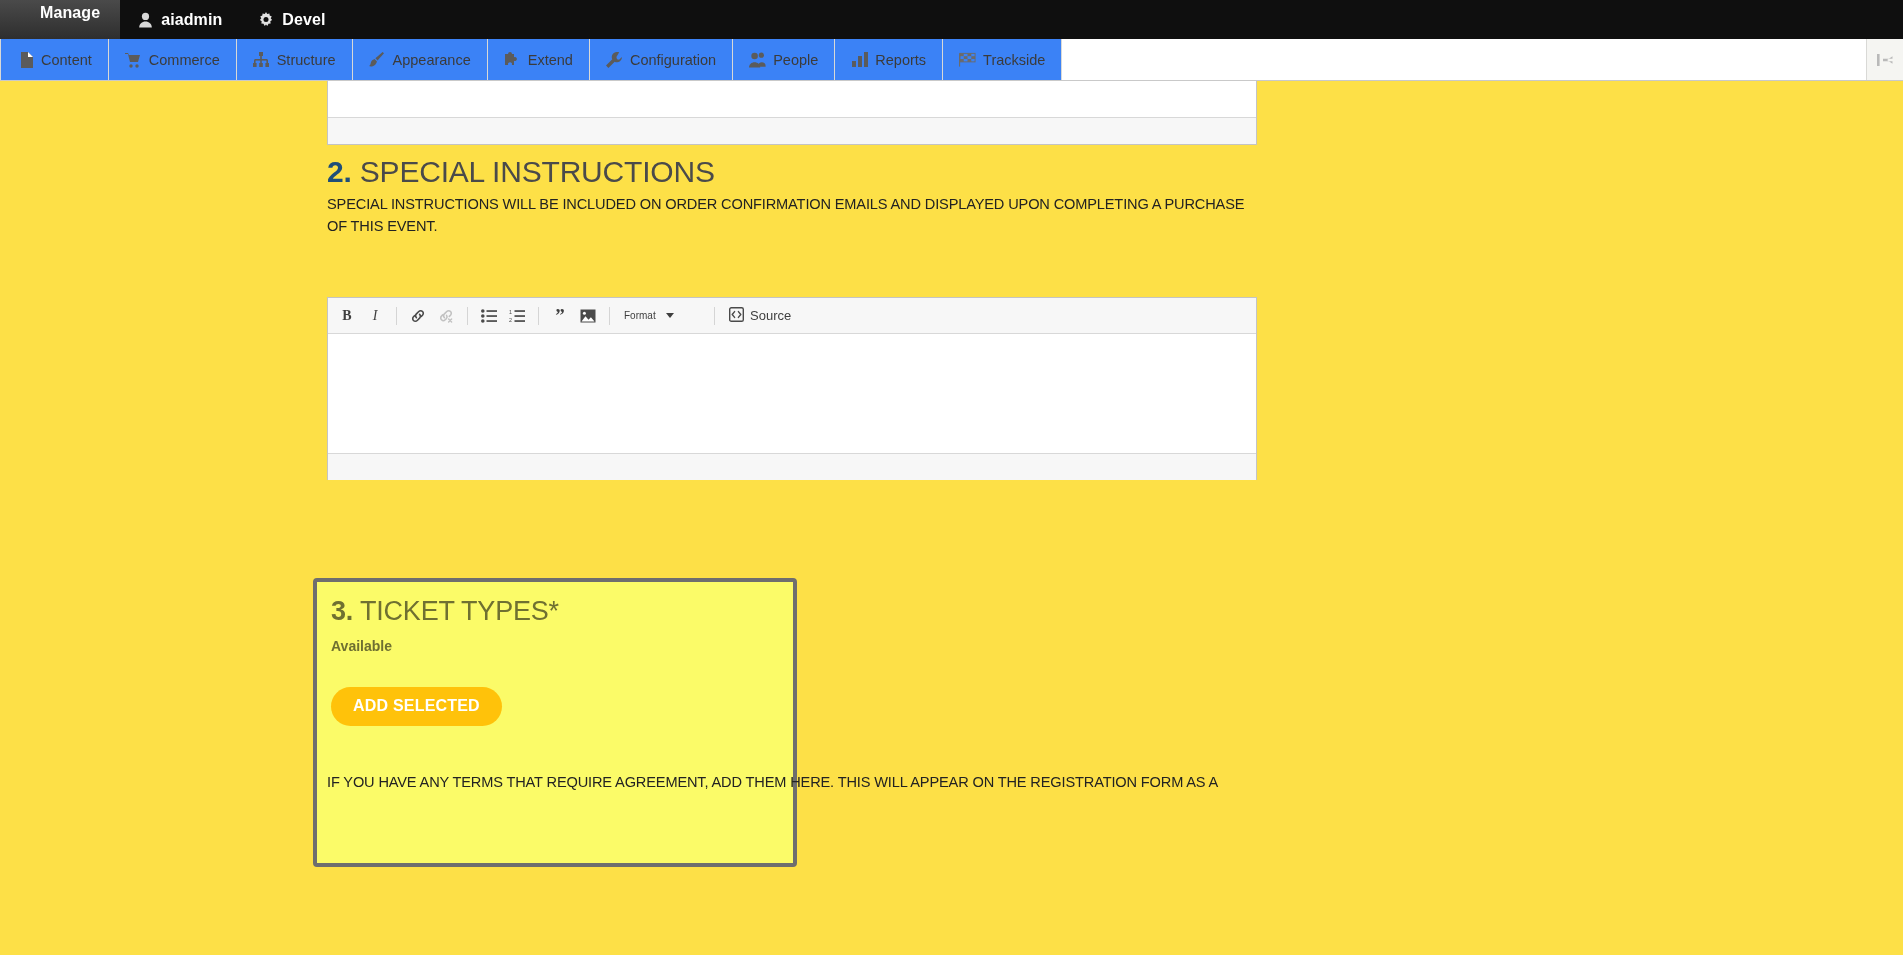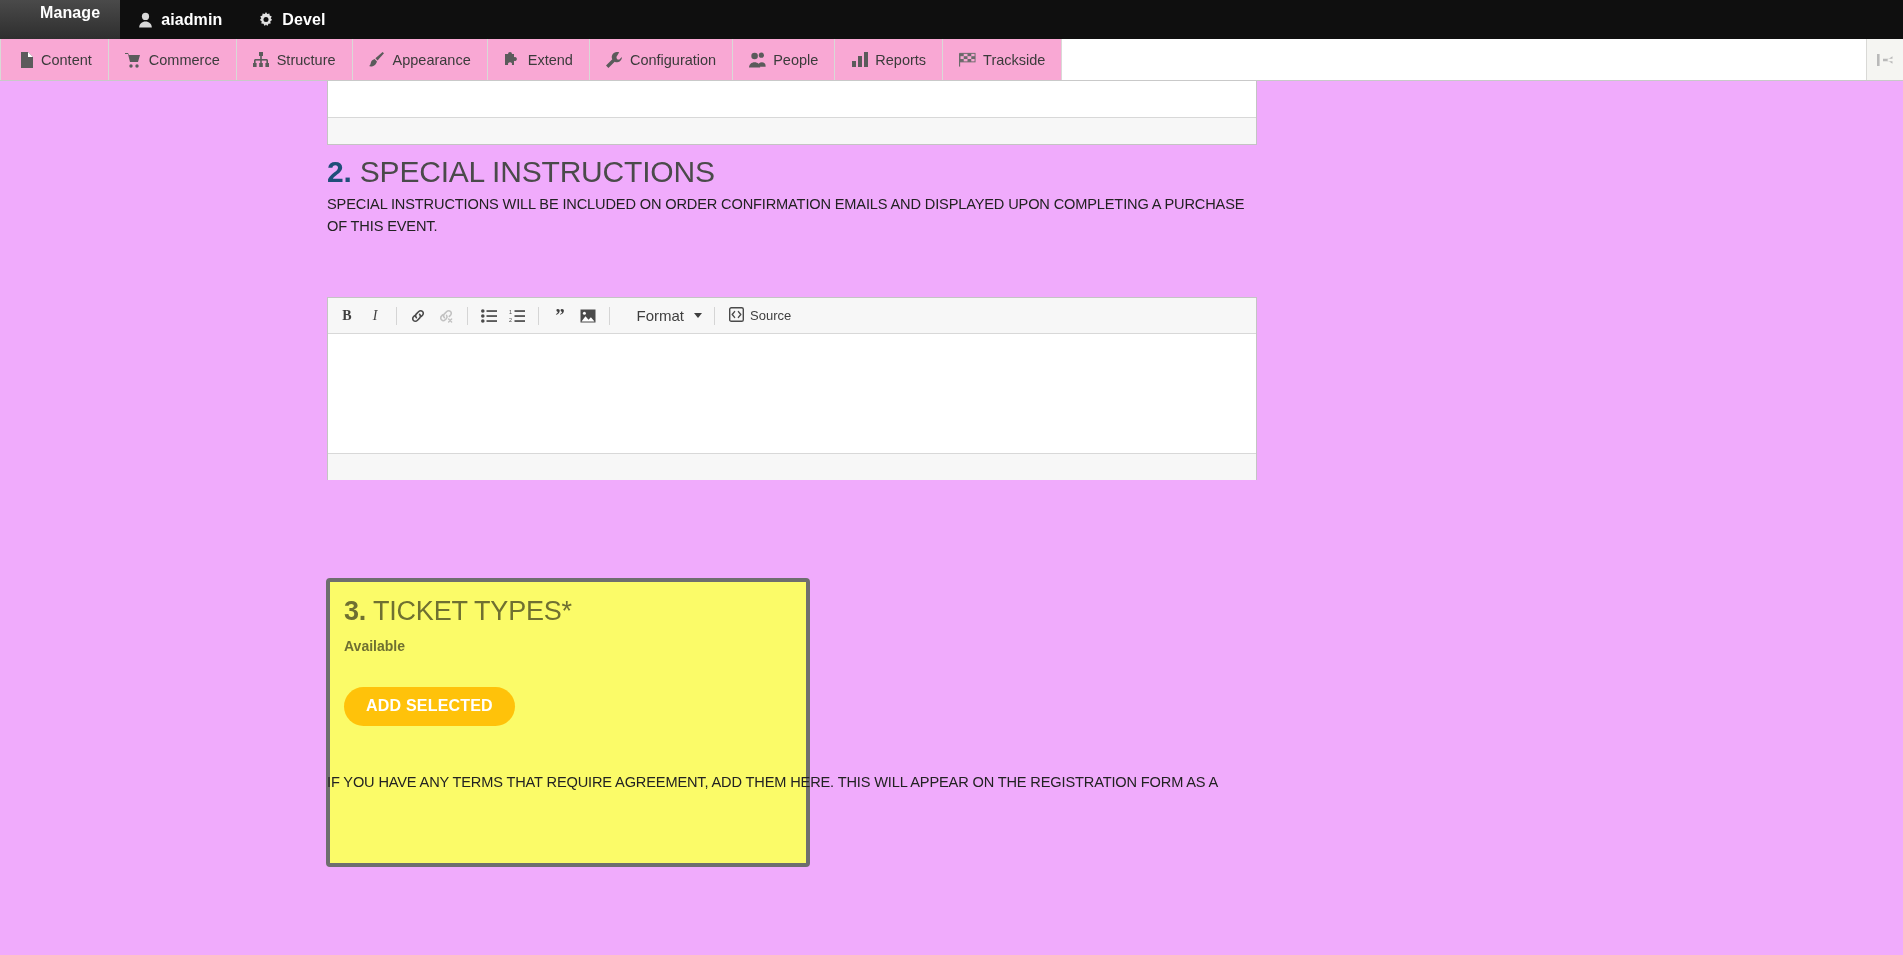--- a/index.html
+++ b/index.html
@@ -59,21 +59,21 @@
     border-bottom: 1px solid #c9c9c9;
     display: flex;
     align-items: stretch;
     z-index: 45;
   }
   .mb-item {
     display: flex;
     align-items: center;
     gap: 7px;
     padding: 0 16px;
-    background: #f9a8d4;
+    background: #3b82f6;
     border-right: 1px solid #d9d9d6;
     color: #3b3b3b;
     font-size: 14.5px;
     cursor: pointer;
     white-space: nowrap;
   }
   .mb-item:first-child { border-left: 1px solid #d9d9d6; }
   .mb-spacer { flex: 1 1 auto; background:#fff; border-right:1px solid #d9d9d6;}
   .mb-toggle {
     width: 36px;
@@ -85,21 +85,21 @@
   }
   .mb-icon { width: 17px; height: 17px; display:inline-flex; align-items:center; justify-content:center; color:#595959; }
   .mb-icon svg { display:block; }
 
   
   #page {
     position: absolute;
     top: 81px; left: 0;
     width: 1903px;
     height: 874px;
-    background: #f0abfc;
+    background: #fde047;
     overflow: hidden;
   }
   .content-col {
     position: absolute;
     left: 327px;
     width: 930px;
   }
 
   
   .ck-widget { border: 1px solid #c4c4c4; background:#fff; box-sizing: border-box; }
@@ -115,23 +115,23 @@
   .ck-btn {
     width: 26px; height: 26px;
     display:flex; align-items:center; justify-content:center;
     color:#3f3f3f;
     cursor: pointer;
     border-radius: 2px;
   }
   .ck-btn.dim { color:#bfbfbf; }
   .ck-sep { width:1px; height:18px; background:#d5d5d5; margin:0 6px; }
   .ck-format {
-    display:flex; align-items:center; justify-content:flex-end;
+    display:flex; align-items:center; justify-content:flex-start;
     min-width: 78px; height: 26px; padding: 0 4px 0 6px;
-    font-size: 15px; color:#3f3f3f; cursor:pointer;
+    font-size: 10px; color:#3f3f3f; cursor:pointer;
   }
   .caret { width:0;height:0;border-left:4px solid transparent;border-right:4px solid transparent;border-top:5px solid #3f3f3f; margin-left:10px;}
   .ck-source { display:flex; align-items:center; gap:6px; height:26px; padding:0 6px; font-size:13px; color:#3f3f3f; cursor:pointer; }
   .ck-body { background:#fff; }
   .ck-status { height:26px; background:#f7f7f7; border-top:1px solid #d8d8d8; }
 
   
   .sec-title {
     font-size: 30px;
     font-weight: 400;
@@ -154,21 +154,20 @@
     position: absolute;
     left: 313px;
     top: 497px;
     width: 484px;
     height: 289px;
     background: #fbfb68;
     border: 4px solid #6e6e6e;
     border-radius: 4px;
     box-sizing: border-box;
     padding: 14px 14px 0 14px;
-    margin-left: 13px;
   }
   #ticket-types-section .sec-title { color:#6f7031; }
   #ticket-types-section .sec-desc { color:#5d5e22; }
   .label-available {
     font-size: 14px;
     font-weight: bold;
     color: #6f7031;
   }
   .tt-select {
     width: 172px;

